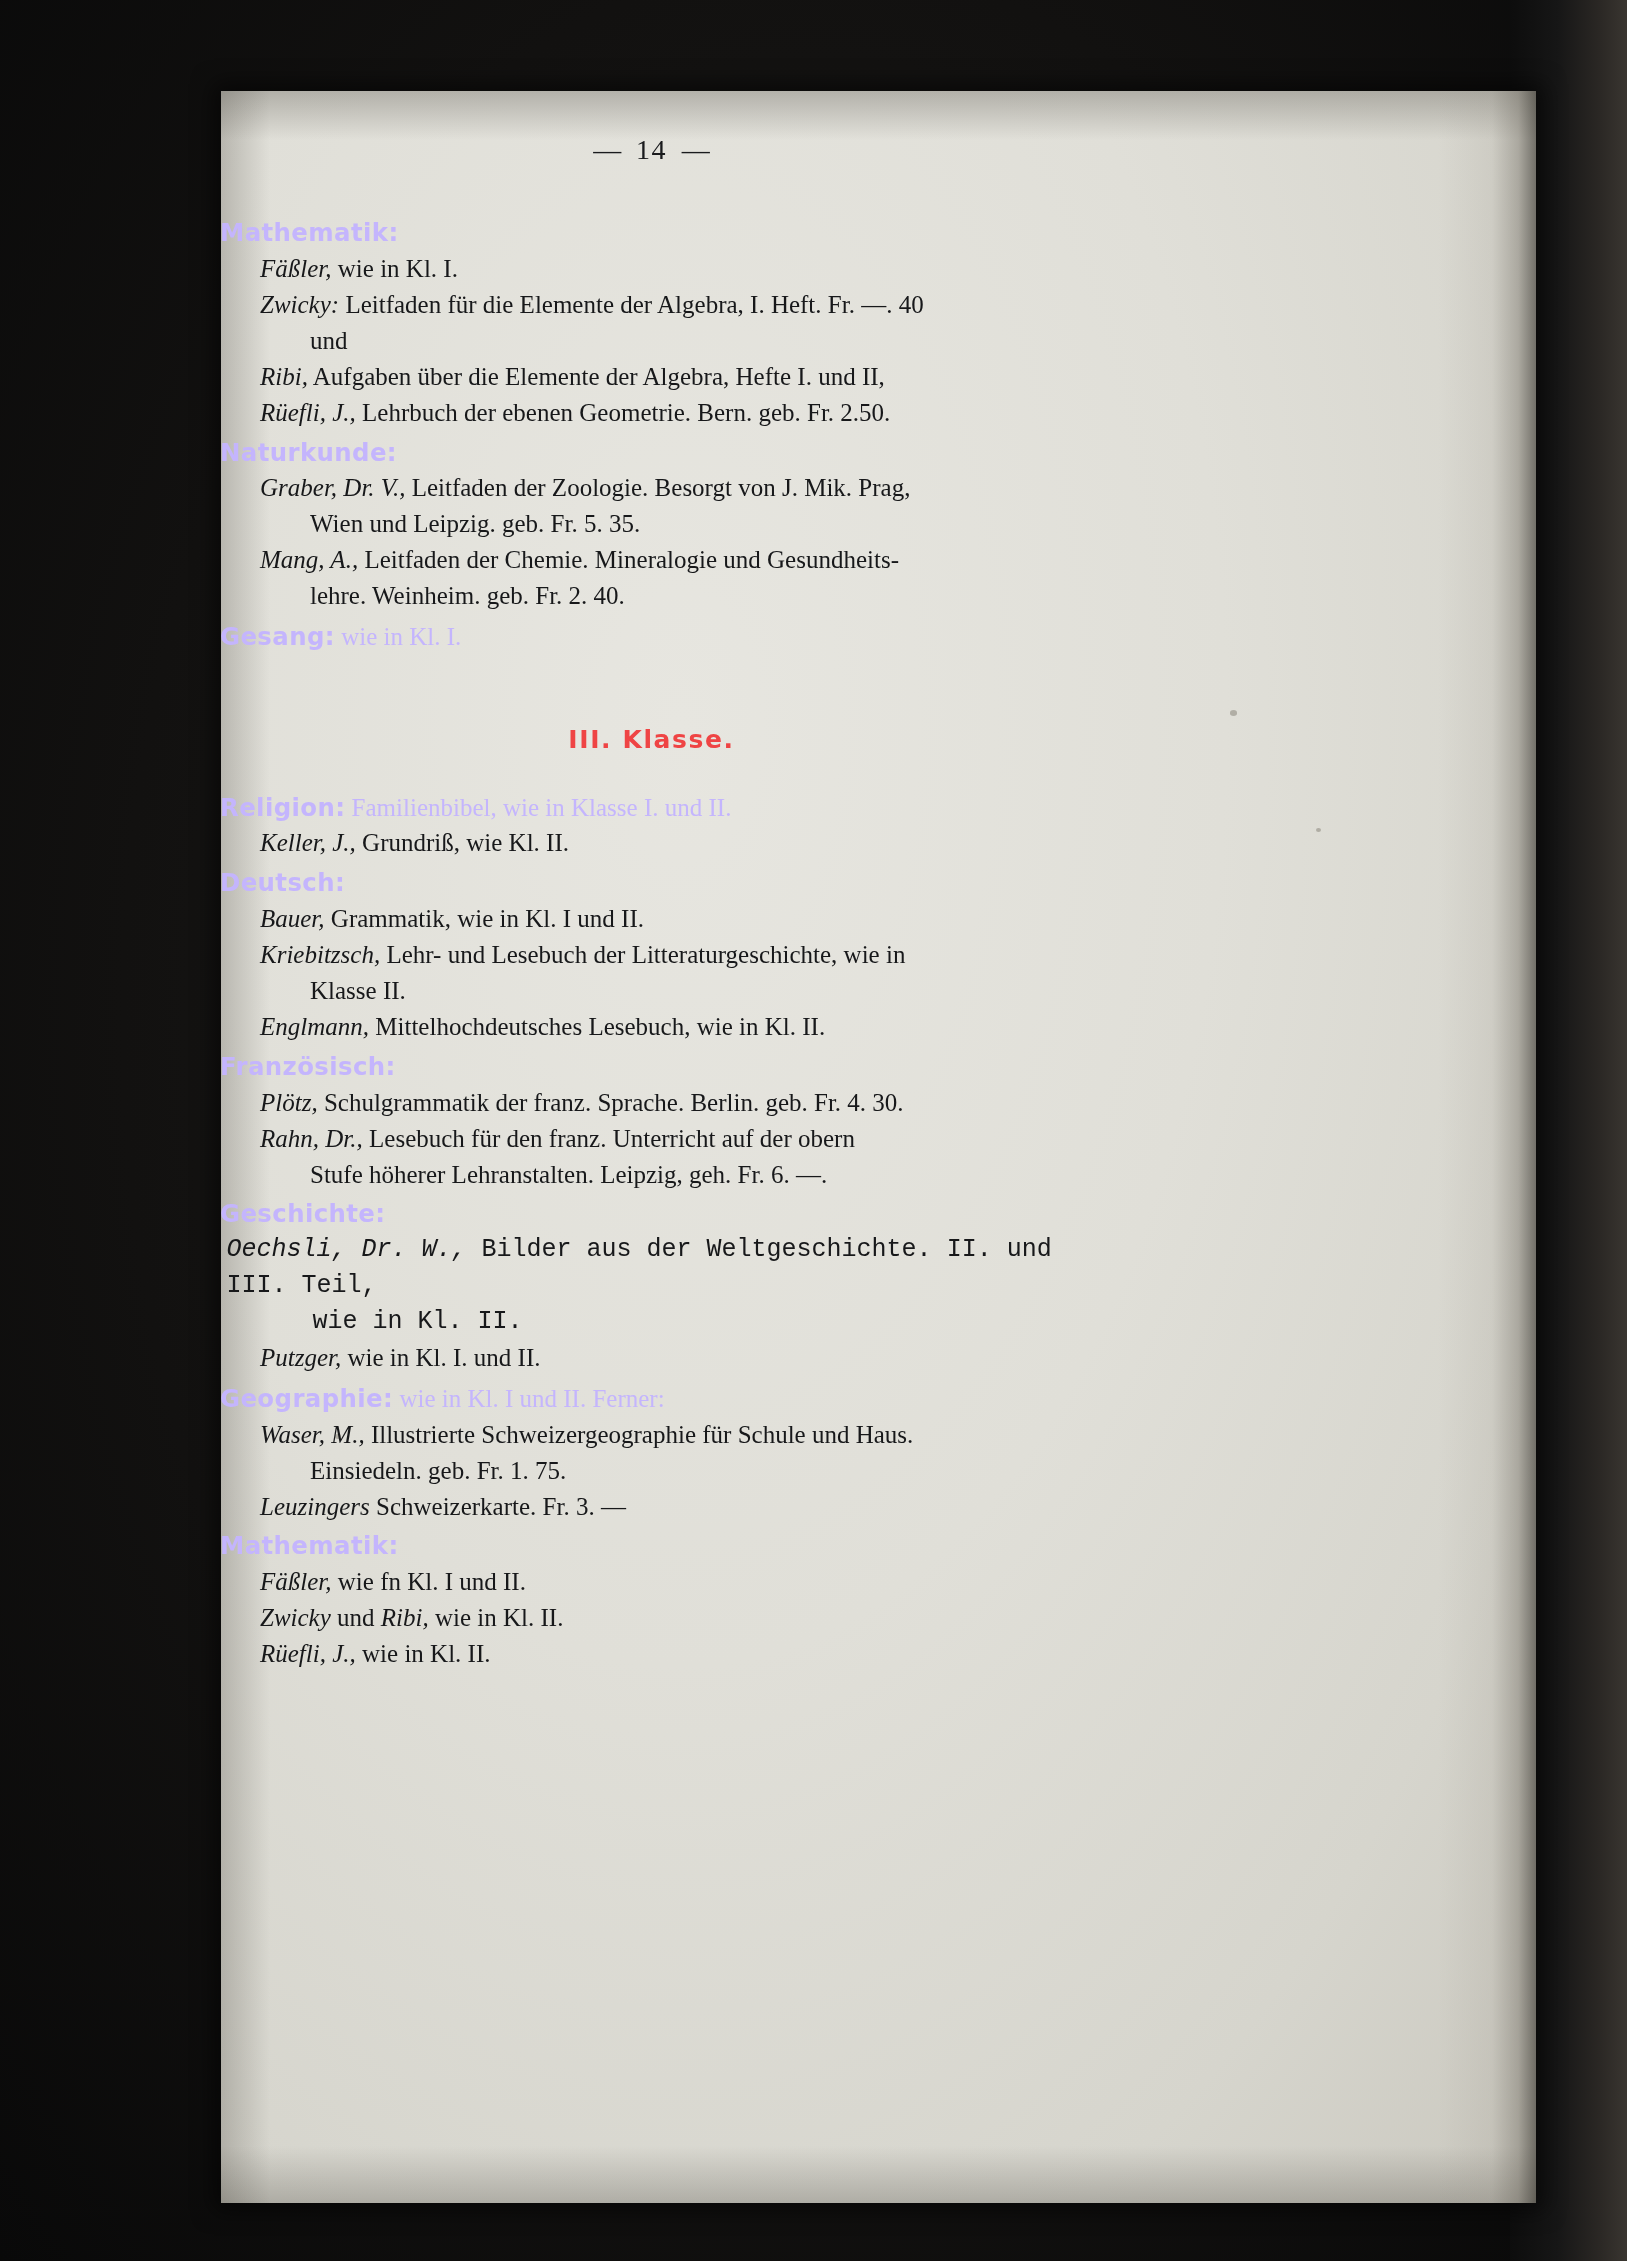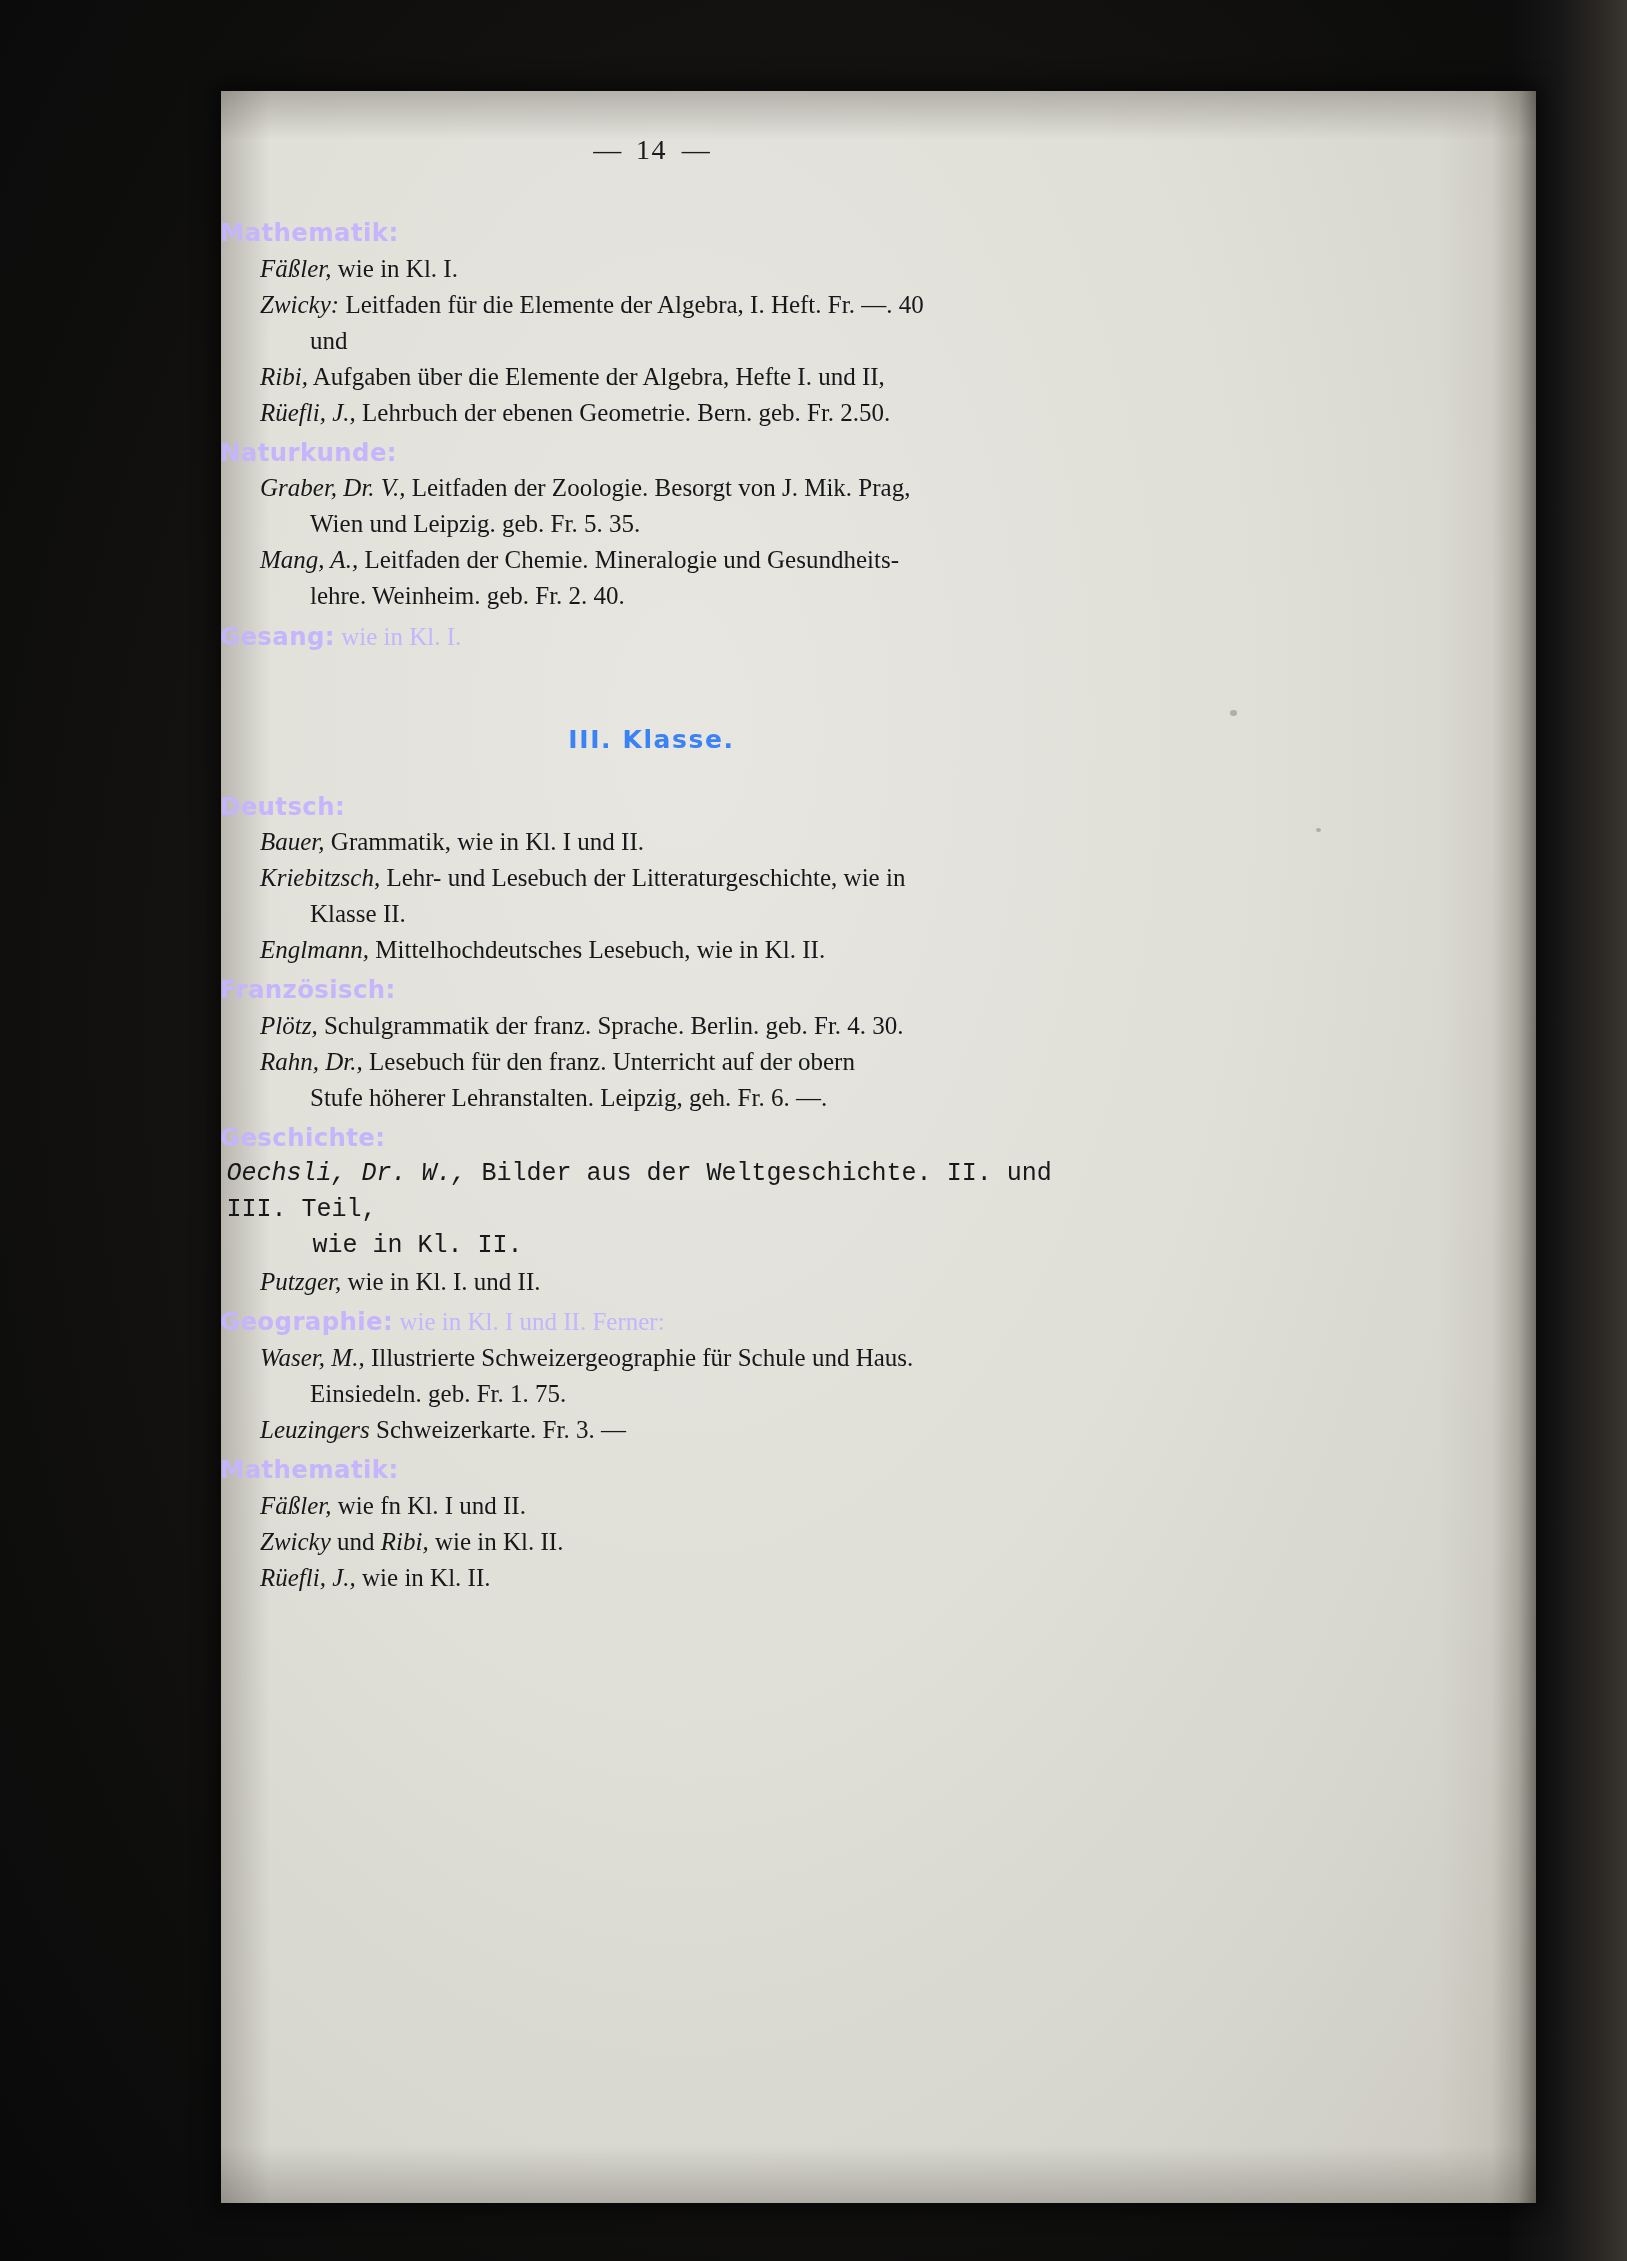--- a/index.html
+++ b/index.html
@@ -121,21 +121,21 @@
     font-style: italic;
   }
 
   .klasse-head {
     text-align: center;
     font-family: "DejaVu Sans", sans-serif;
     font-weight: bold;
     font-size: 25px;
     letter-spacing: 1.6px;
     margin: 70px 0 36px 0;
-    color: #3b82f6;
+    color: #ef4444;
   }
 
   
   .speck {
     position: absolute;
     background: rgba(120,116,105,0.45);
     border-radius: 50%;
   }
 </style>
 </head>
@@ -174,20 +174,24 @@
     <div class="entry"><span class="au">Graber, Dr. V.,</span><span> Leitfaden der Zoologie. Besorgt von J. Mik. Prag,</span><span class="cont">Wien und Leipzig. geb. Fr. 5. 35.</span></div>
     <div class="entry"><span class="au">Mang, A.,</span><span> Leitfaden der Chemie. Mineralogie und Gesundheits-</span><span class="cont">lehre. Weinheim. geb. Fr. 2. 40.</span></div>
   </div>
 
   <div>
     <div class="subject"><span>Gesang:</span><span class="inlinetext"> wie in Kl. I.</span></div>
   </div>
 
   <div class="klasse-head">III. Klasse.</div>
 
+  <div>
+    <div class="subject"><span>Religion:</span><span class="inlinetext">  Familienbibel, wie in Klasse I. und II.</span></div>
+    <div class="entry"><span class="au">Keller, J.,</span><span> Grundriß, wie Kl. II.</span></div>
+  </div>
 
   <div>
     <div class="subject"><span>Deutsch:</span></div>
     <div class="entry"><span class="au">Bauer,</span><span> Grammatik, wie in Kl. I und II.</span></div>
     <div class="entry"><span class="au">Kriebitzsch,</span><span> Lehr- und Lesebuch der Litteraturgeschichte, wie in</span><span class="cont">Klasse II.</span></div>
     <div class="entry"><span class="au">Englmann,</span><span> Mittelhochdeutsches Lesebuch, wie in Kl. II.</span></div>
   </div>
 
   <div>
     <div class="subject"><span>Französisch:</span></div>

